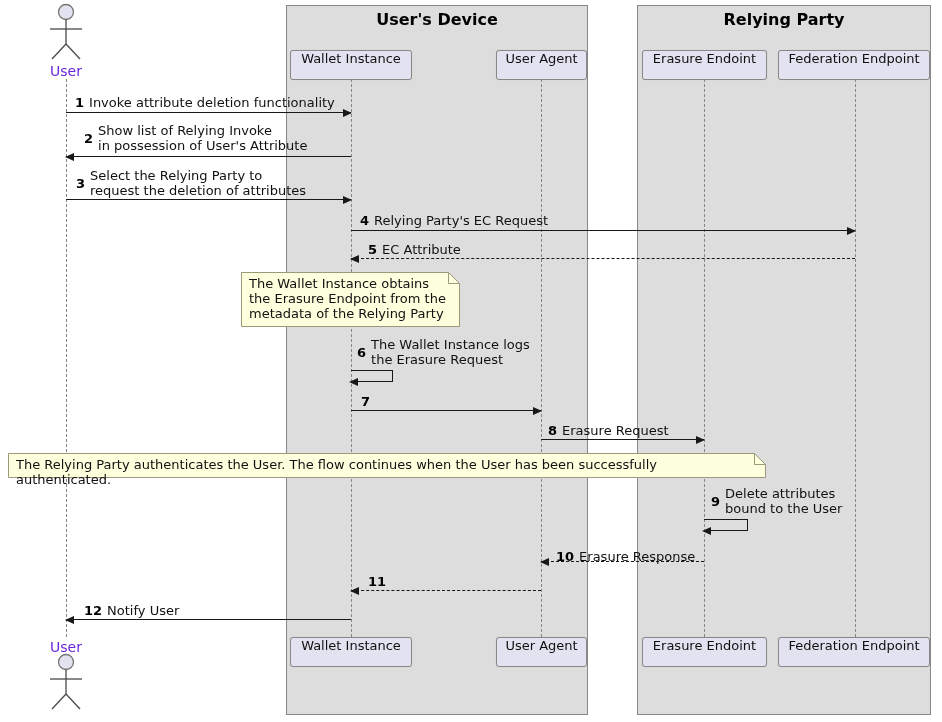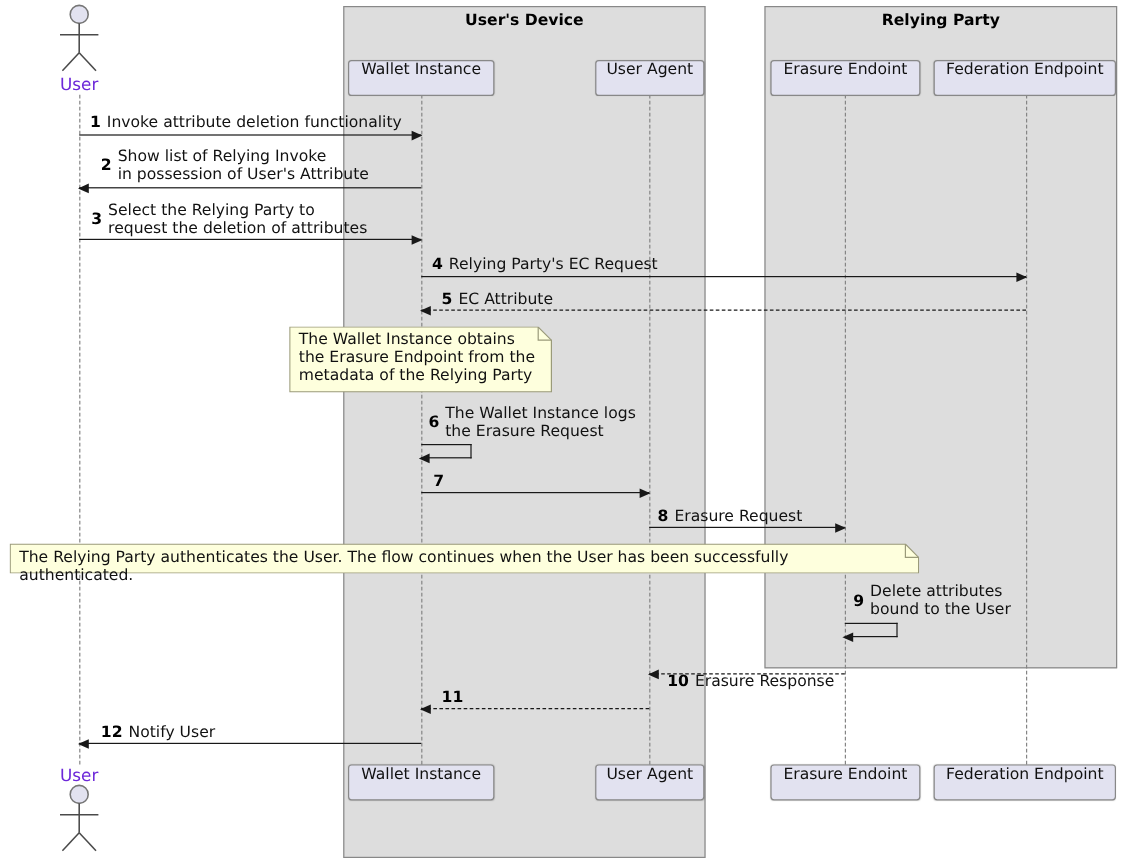--- a/index.html
+++ b/index.html
@@ -7,21 +7,21 @@
     --participant-fill:#E2E2F0;
     --note-fill:#FEFFDD;
     --line-color:#181818;
     --border-color:#888888;
   }
   html,body{margin:0;padding:0;background:#FFFFFF;}
   body{font-family:"DejaVu Sans","Liberation Sans",sans-serif;color:#111;}
   .canvas{position:relative;width:942px;height:722px;background:#fff;overflow:hidden;}
 
   .container-box{position:absolute;background:var(--container-fill);border:1px solid var(--border-color);box-sizing:border-box;}
-  .container-title{position:absolute;top:4px;left:0;width:100%;text-align:center;font-weight:bold;font-size:13px;color:#000;}
+  .container-title{position:absolute;top:4px;left:0;width:100%;text-align:center;font-weight:bold;font-size:16px;color:#000;}
 
   .lifeline{position:absolute;width:0;border-left:1px dashed #858585;top:79px;height:558px;}
 
   .participant{position:absolute;height:30px;background:var(--participant-fill);border:1px solid var(--border-color);border-radius:3px;box-sizing:border-box;display:flex;align-items:flex-start;justify-content:center;font-size:13px;color:#111;box-shadow:0 0 1px rgba(0,0,0,.15);}
 
   .actor-label{position:absolute;width:60px;text-align:center;font-size:14px;color:#6d28d9;}
 
   .arrow{position:absolute;height:0;border-top:1px solid var(--line-color);}
   .arrow.dashed{border-top-style:dashed;}
   .arrow.head-r::after{content:"";position:absolute;right:-1px;top:-4px;width:0;height:0;
@@ -44,21 +44,21 @@
   .actor-figure{position:absolute;}
 </style>
 </head>
 <body>
 
 <div class="canvas">
 
   <div class="container-box" style="left:286px;top:5px;width:302px;height:710px;">
     <div class="container-title">User's Device</div>
   </div>
-  <div class="container-box" style="left:637px;top:5px;width:294px;height:552px;">
+  <div class="container-box" style="left:637px;top:5px;width:294px;height:710px;">
     <div class="container-title">Relying Party</div>
   </div>
 
   <div class="lifeline" style="left:66px;"></div>
   <div class="lifeline" style="left:351px;"></div>
   <div class="lifeline" style="left:541px;"></div>
   <div class="lifeline" style="left:704px;"></div>
   <div class="lifeline" style="left:855px;"></div>
 
   <svg class="actor-figure" style="left:49px;top:3px;" width="34" height="58" viewBox="0 0 34 58">
@@ -174,21 +174,21 @@
     <div class="note-text" style="top:4px;">The Relying Party authenticates the User. The flow continues when the User has been successfully authenticated.</div>
   </div>
 
   <div class="msg-label" style="left:711px;top:486px;">
     <span class="num">9</span>
     <span class="txt">Delete attributes
 bound to the User</span>
   </div>
   <div class="self-loop" style="left:704px;top:519px;width:44px;height:12px;"></div>
 
-  <div class="msg-label" style="left:556px;top:561px;">
+  <div class="msg-label" style="left:556px;top:549px;">
     <span class="num">10</span>
     <span class="txt">Erasure Response</span>
   </div>
   <div class="arrow dashed head-l" style="left:541px;top:561px;width:163px;"></div>
 
   <div class="msg-label" style="left:368px;top:574px;">
     <span class="num">11</span>
     <span class="txt"></span>
   </div>
   <div class="arrow dashed head-l" style="left:351px;top:590px;width:190px;"></div>

